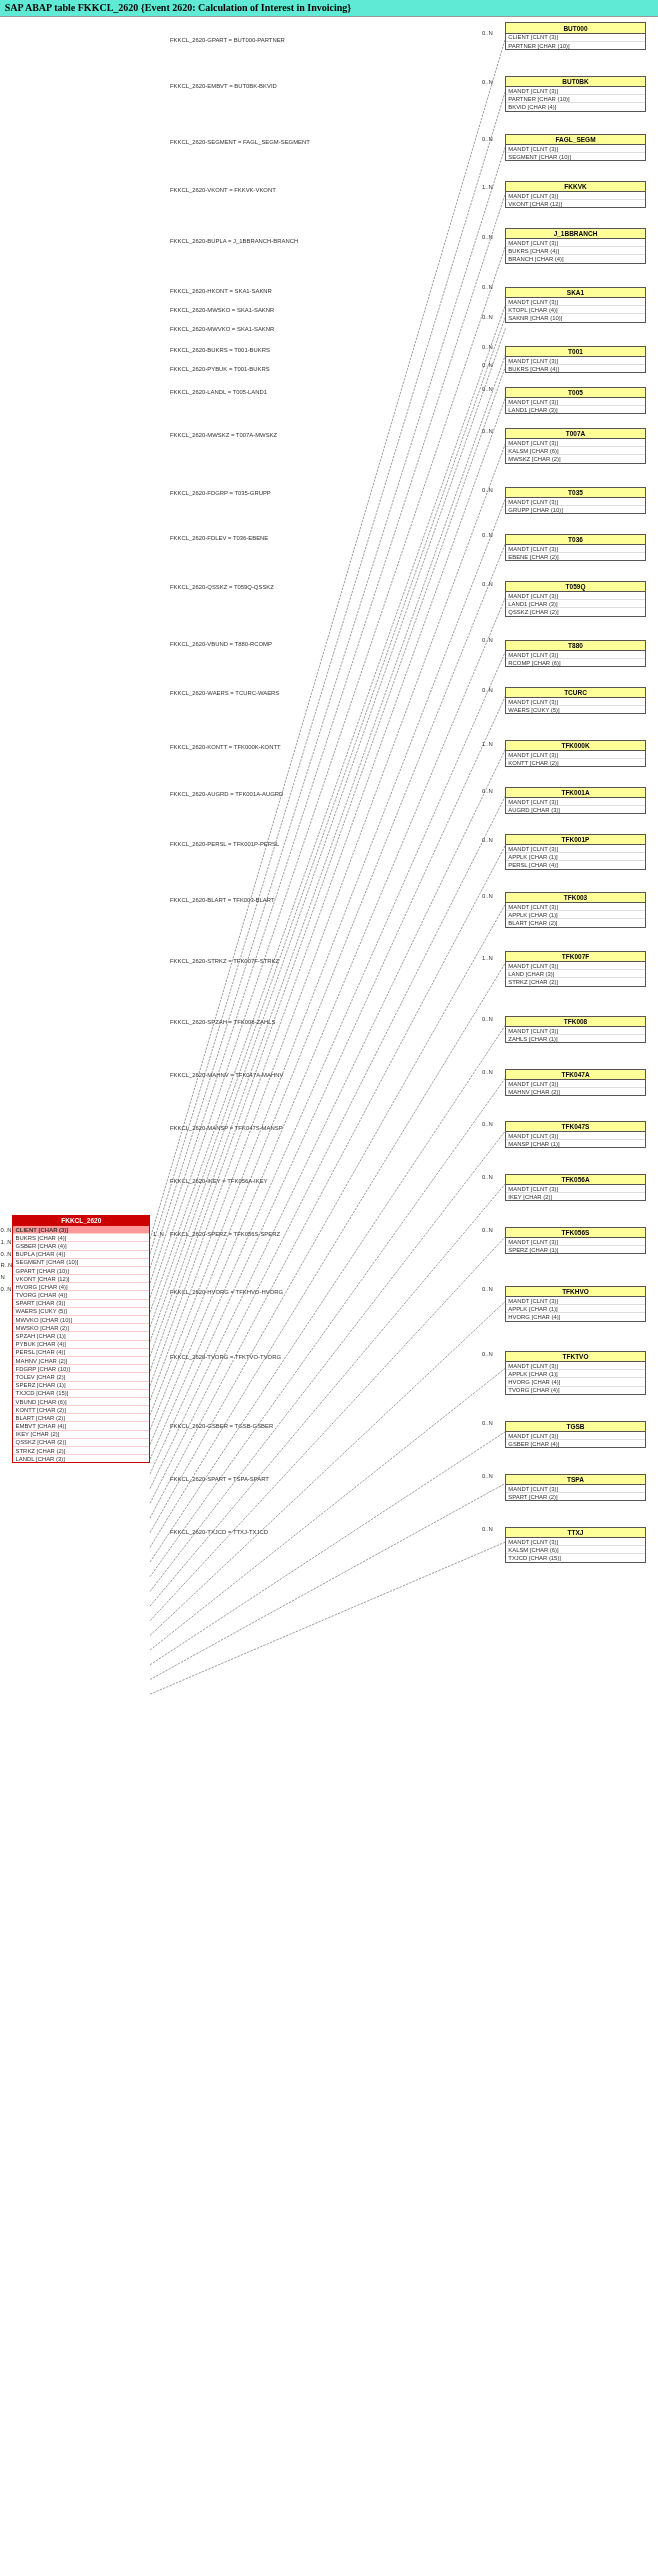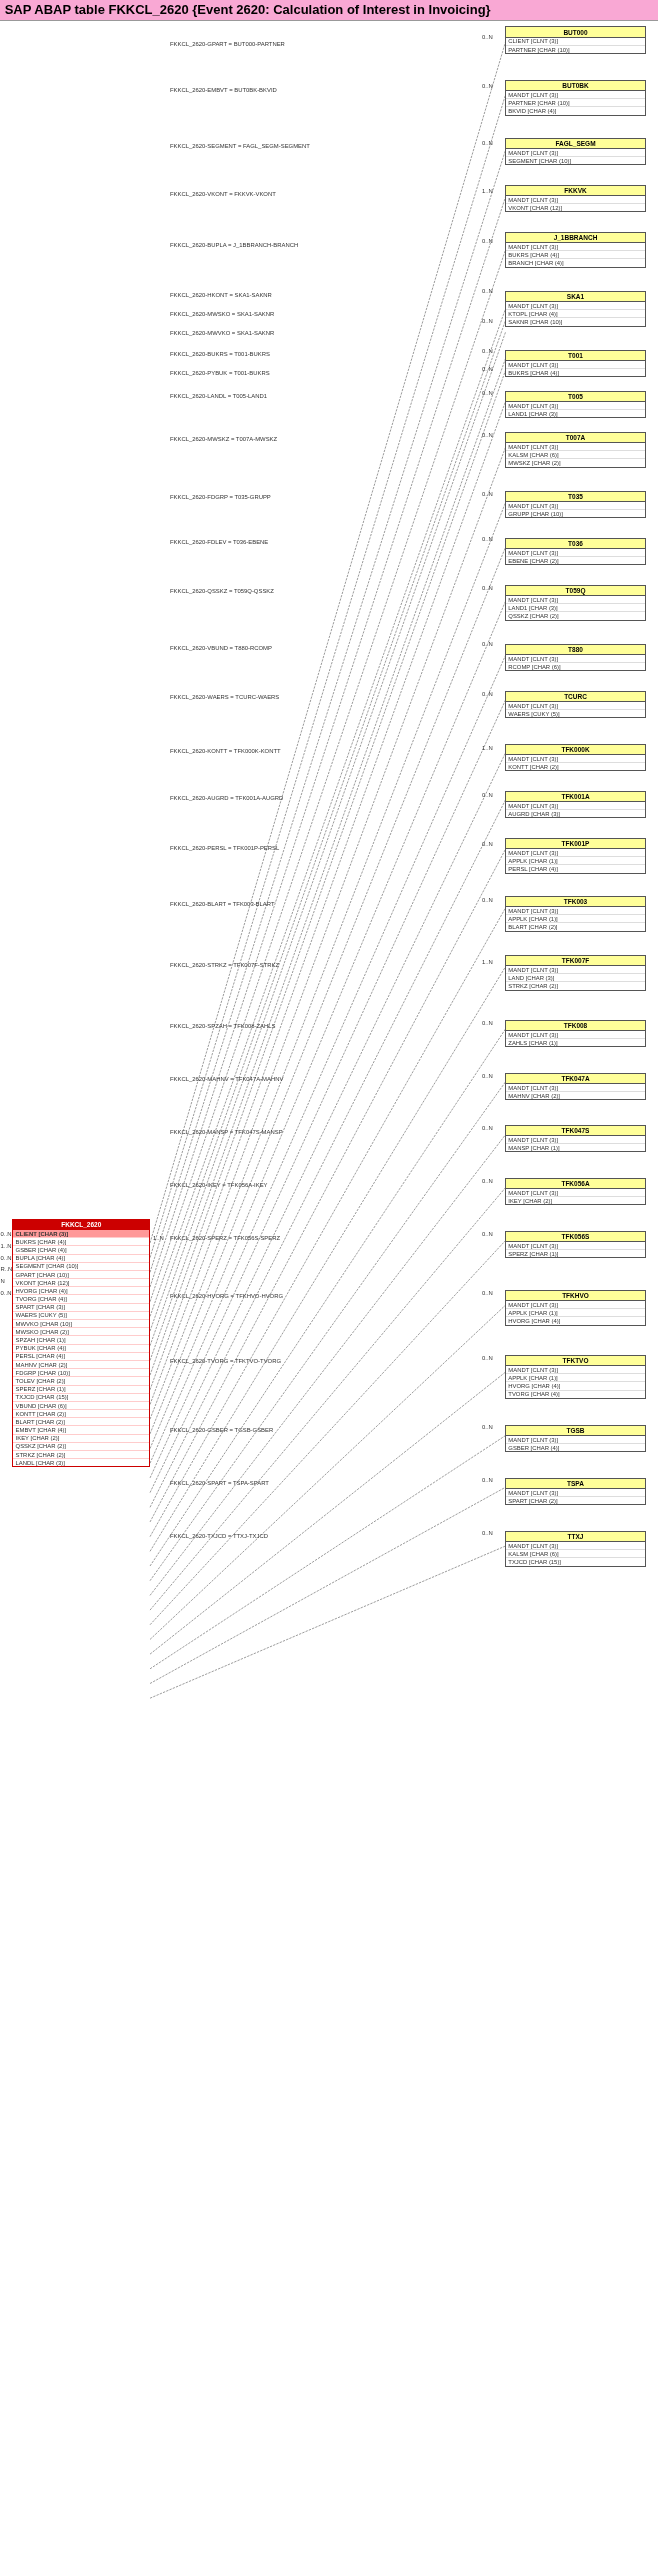--- a/index.html
+++ b/index.html
@@ -5,25 +5,26 @@
     * { box-sizing: border-box; margin: 0; padding: 0; }
     body {
       font-family: Arial, sans-serif;
       font-size: 6.5px;
       background: #fff;
       width: 659px;
       min-height: 2576px;
     }
 
     .page-title {
-      background: #f9a8d4;
+      background: #5eead4;
       padding: 2.3px 4.7px;
-      font-size: 13px;
+      font-size: 10px;
       font-weight: bold;
       border-bottom: 0.6px solid #999;
+      font-family: Liberation Serif, serif;
     }
 
     .diagram-container {
       position: relative;
       width: 659px;
       min-height: 2561px;
       overflow: visible;
     }
 
     

